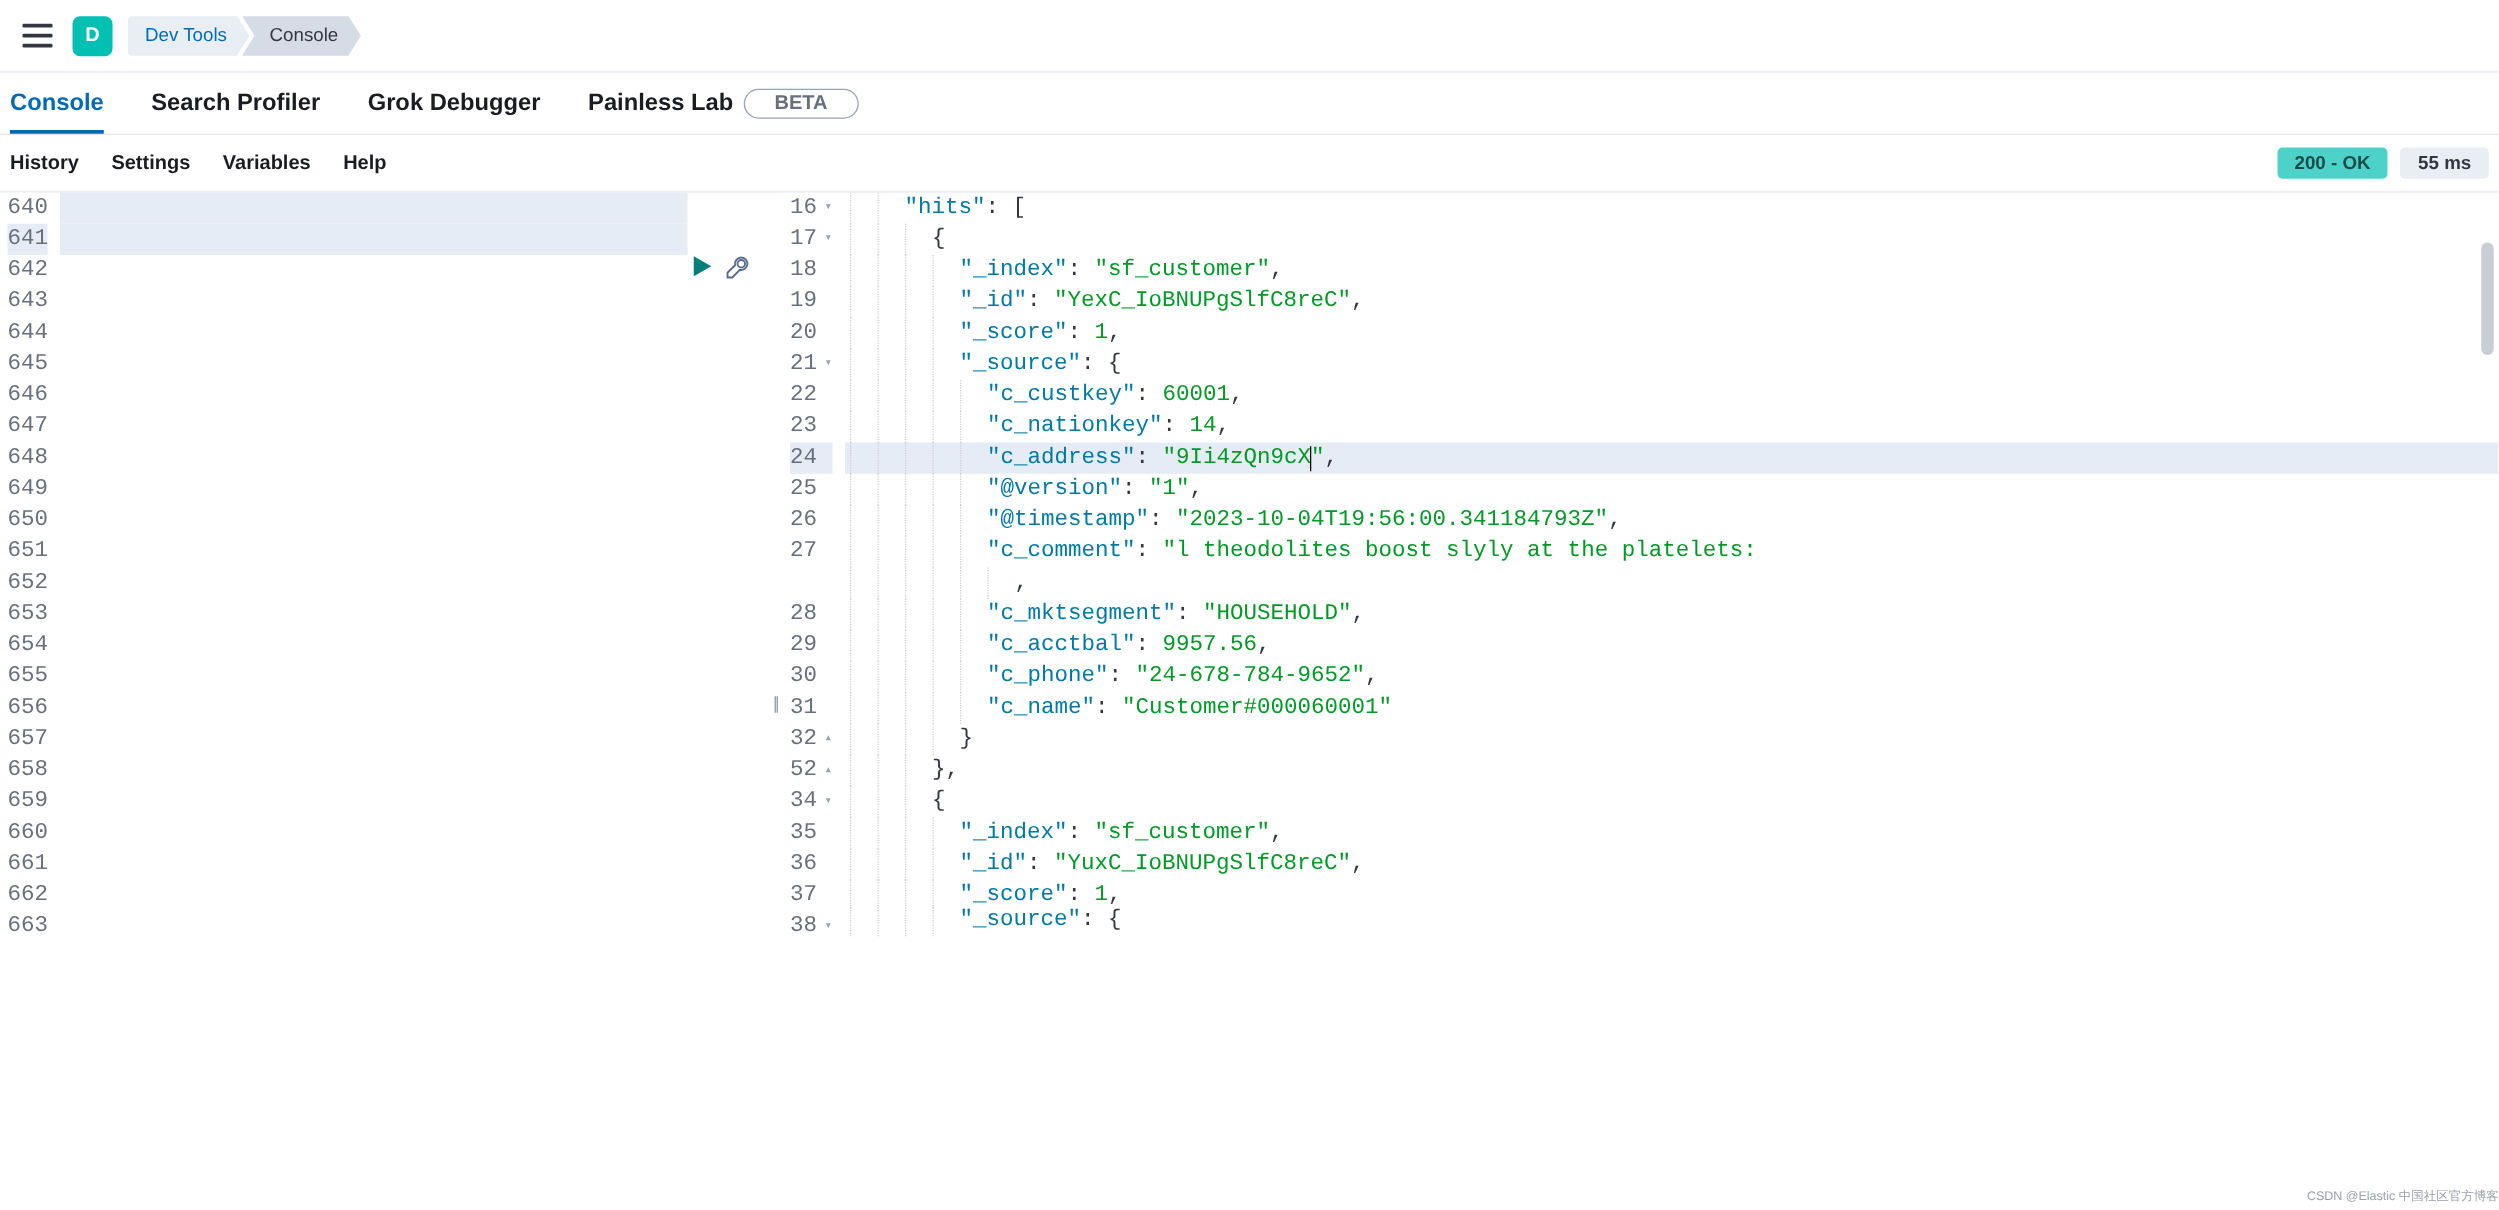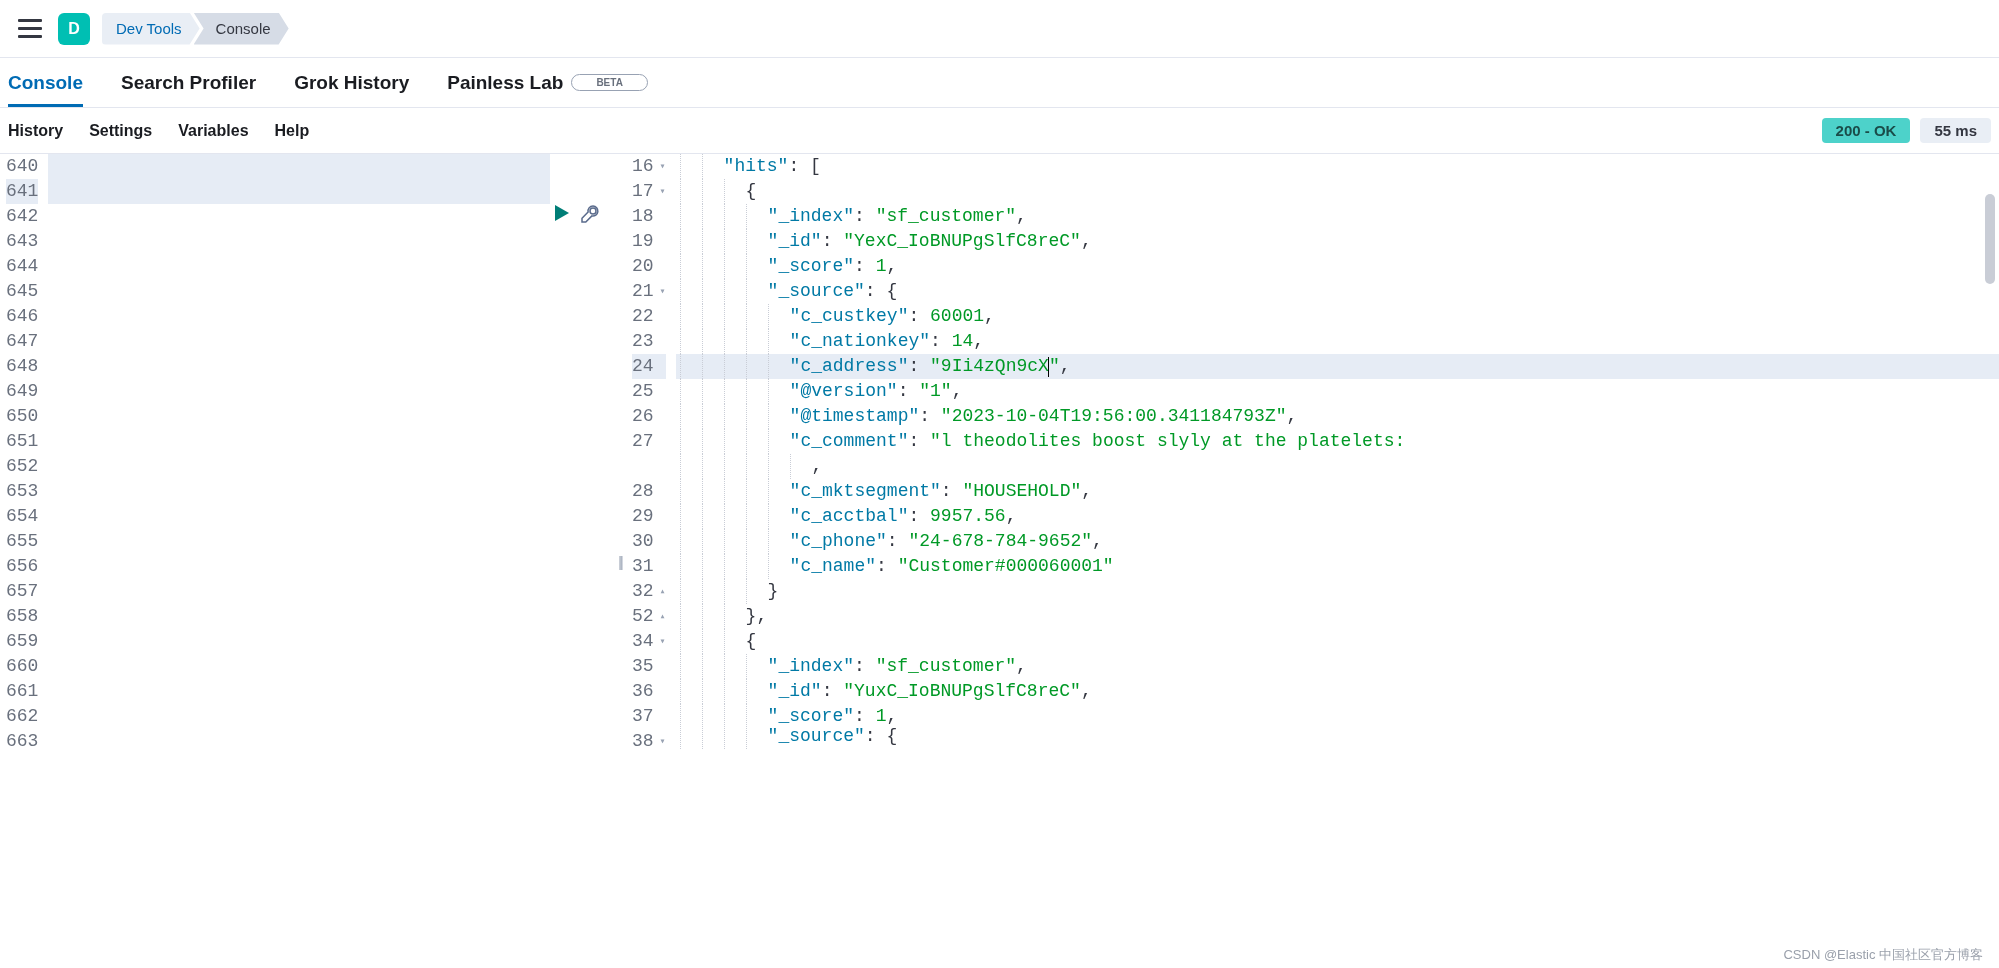--- a/index.html
+++ b/index.html
@@ -10,21 +10,21 @@
 .app-badge { width: 32px; height: 32px; background: #00bfb3; border-radius: 6px; display: flex; align-items: center; justify-content: center; color: #fff; font-weight: 700; font-size: 16px; }
 .breadcrumbs { display: flex; align-items: center; justify-content: flex-end; }
 .crumb { height: 32px; padding: 0 18px 0 22px; display: flex; align-items: center; font-size: 15px; font-weight: 500; position: relative; background: #e9eef5; clip-path: polygon(0 0, calc(100% - 10px) 0, 100% 50%, calc(100% - 10px) 100%, 0 100%, 10px 50%); margin-right: -6px; }
 .crumb:first-child { clip-path: polygon(0 0, calc(100% - 10px) 0, 100% 50%, calc(100% - 10px) 100%, 0 100%); border-radius: 4px 0 0 4px; padding-left: 14px; }
 .crumb.link { color: #006bb4; }
 .crumb.current { background: #d6dce6; color: #343741; }
 .tabs { display: flex; align-items: center; padding: 0 8px; border-bottom: 1px solid #e3e6ef; height: 50px; gap: 38px; }
 .tab { font-size: 19px; font-weight: 700; color: #1a1c21; padding: 12px 0; cursor: pointer; position: relative; display: flex; align-items: center; gap: 8px; }
 .tab.active { color: #006bb4; }
 .tab.active::after { content: ""; position: absolute; bottom: -1px; left: 0; right: 0; height: 3px; background: #006bb4; }
-.badge-beta { font-size: 10px; font-weight: 700; border: 1px solid #98a2b3; border-radius: 12px; padding: 2px 24px; color: #69707d; }
+.badge-beta { font-size: 16px; font-weight: 700; border: 1px solid #98a2b3; border-radius: 12px; padding: 2px 24px; color: #69707d; }
 .subbar { display: flex; align-items: center; padding: 10px 8px; gap: 26px; border-bottom: 1px solid #e3e6ef; }
 .subbar-left { display: flex; gap: 26px; }
 .subbar-item { font-size: 16px; font-weight: 700; color: #1a1c21; cursor: pointer; }
 .subbar-right { margin-left: auto; display: flex; gap: 10px; }
 .status-pill { background: #4dd2ca; color: #1a4c49; font-weight: 700; font-size: 15px; padding: 4px 14px; border-radius: 4px; }
 .time-pill { background: #e9eef5; color: #343741; font-weight: 700; font-size: 15px; padding: 4px 14px; border-radius: 4px; }
 .workspace { display: flex; height: calc(968px - 58px - 50px - 44px); position: relative; }
 .pane { font-family: Menlo, Consolas, "Courier New", monospace; font-size: 18px; line-height: 25px; overflow: hidden; position: relative; }
 .pane-left { width: 614px; display: flex; }
 .splitter { width: 12px; display: flex; align-items: center; justify-content: center; cursor: col-resize; }
@@ -41,21 +41,21 @@
 .k { color: #0079a5; } 
 .s { color: #009926; } 
 .num { color: #009926; }
 .method { color: #b5004b; font-weight: 400; }
 .path { color: #0079a5; }
 .p { color: #343741; } 
 .actions { position: absolute; right: 14px; top: 50px; display: flex; gap: 10px; }
 .play-icon svg, .wrench-icon svg { display: block; }
 .scrollbar-v { position: absolute; right: 2px; top: 0; width: 12px; height: 100%; }
 .scrollbar-thumb { position: absolute; width: 10px; background: #c9cdd6; border-radius: 5px; }
-.watermark { position: absolute; right: 16px; bottom: 6px; font-size: 13px; color: #9aa0ab; font-family: -apple-system, sans-serif; }
+.watermark { position: absolute; right: 0; bottom: 6px; font-size: 10px; color: #9aa0ab; font-family: -apple-system, sans-serif; }
 .cursor-caret { display:inline-block; width:1px; height:20px; background:#000; vertical-align:middle; margin-left:-1px; }
 </style>
 </head>
 <body>
 
 <div class="top-header">
   <div class="hamburger">
     <span></span>
       <span></span>
       <span></span>
@@ -63,21 +63,21 @@
   <div class="app-badge">D</div>
   <div class="breadcrumbs">
     <div class="crumb link">Dev Tools</div>
     <div class="crumb current">Console</div>
   </div>
 </div>
 
 <div class="tabs">
   <div class="tab active">Console</div>
   <div class="tab">Search Profiler</div>
-  <div class="tab">Grok History</div>
+  <div class="tab">Grok Debugger</div>
   <div class="tab">
     <span>Painless Lab</span>
     <span class="badge-beta">BETA</span>
   </div>
 </div>
 
 <div class="subbar">
   <div class="subbar-left">
     <div class="subbar-item">History</div>
     <div class="subbar-item">Settings</div>

